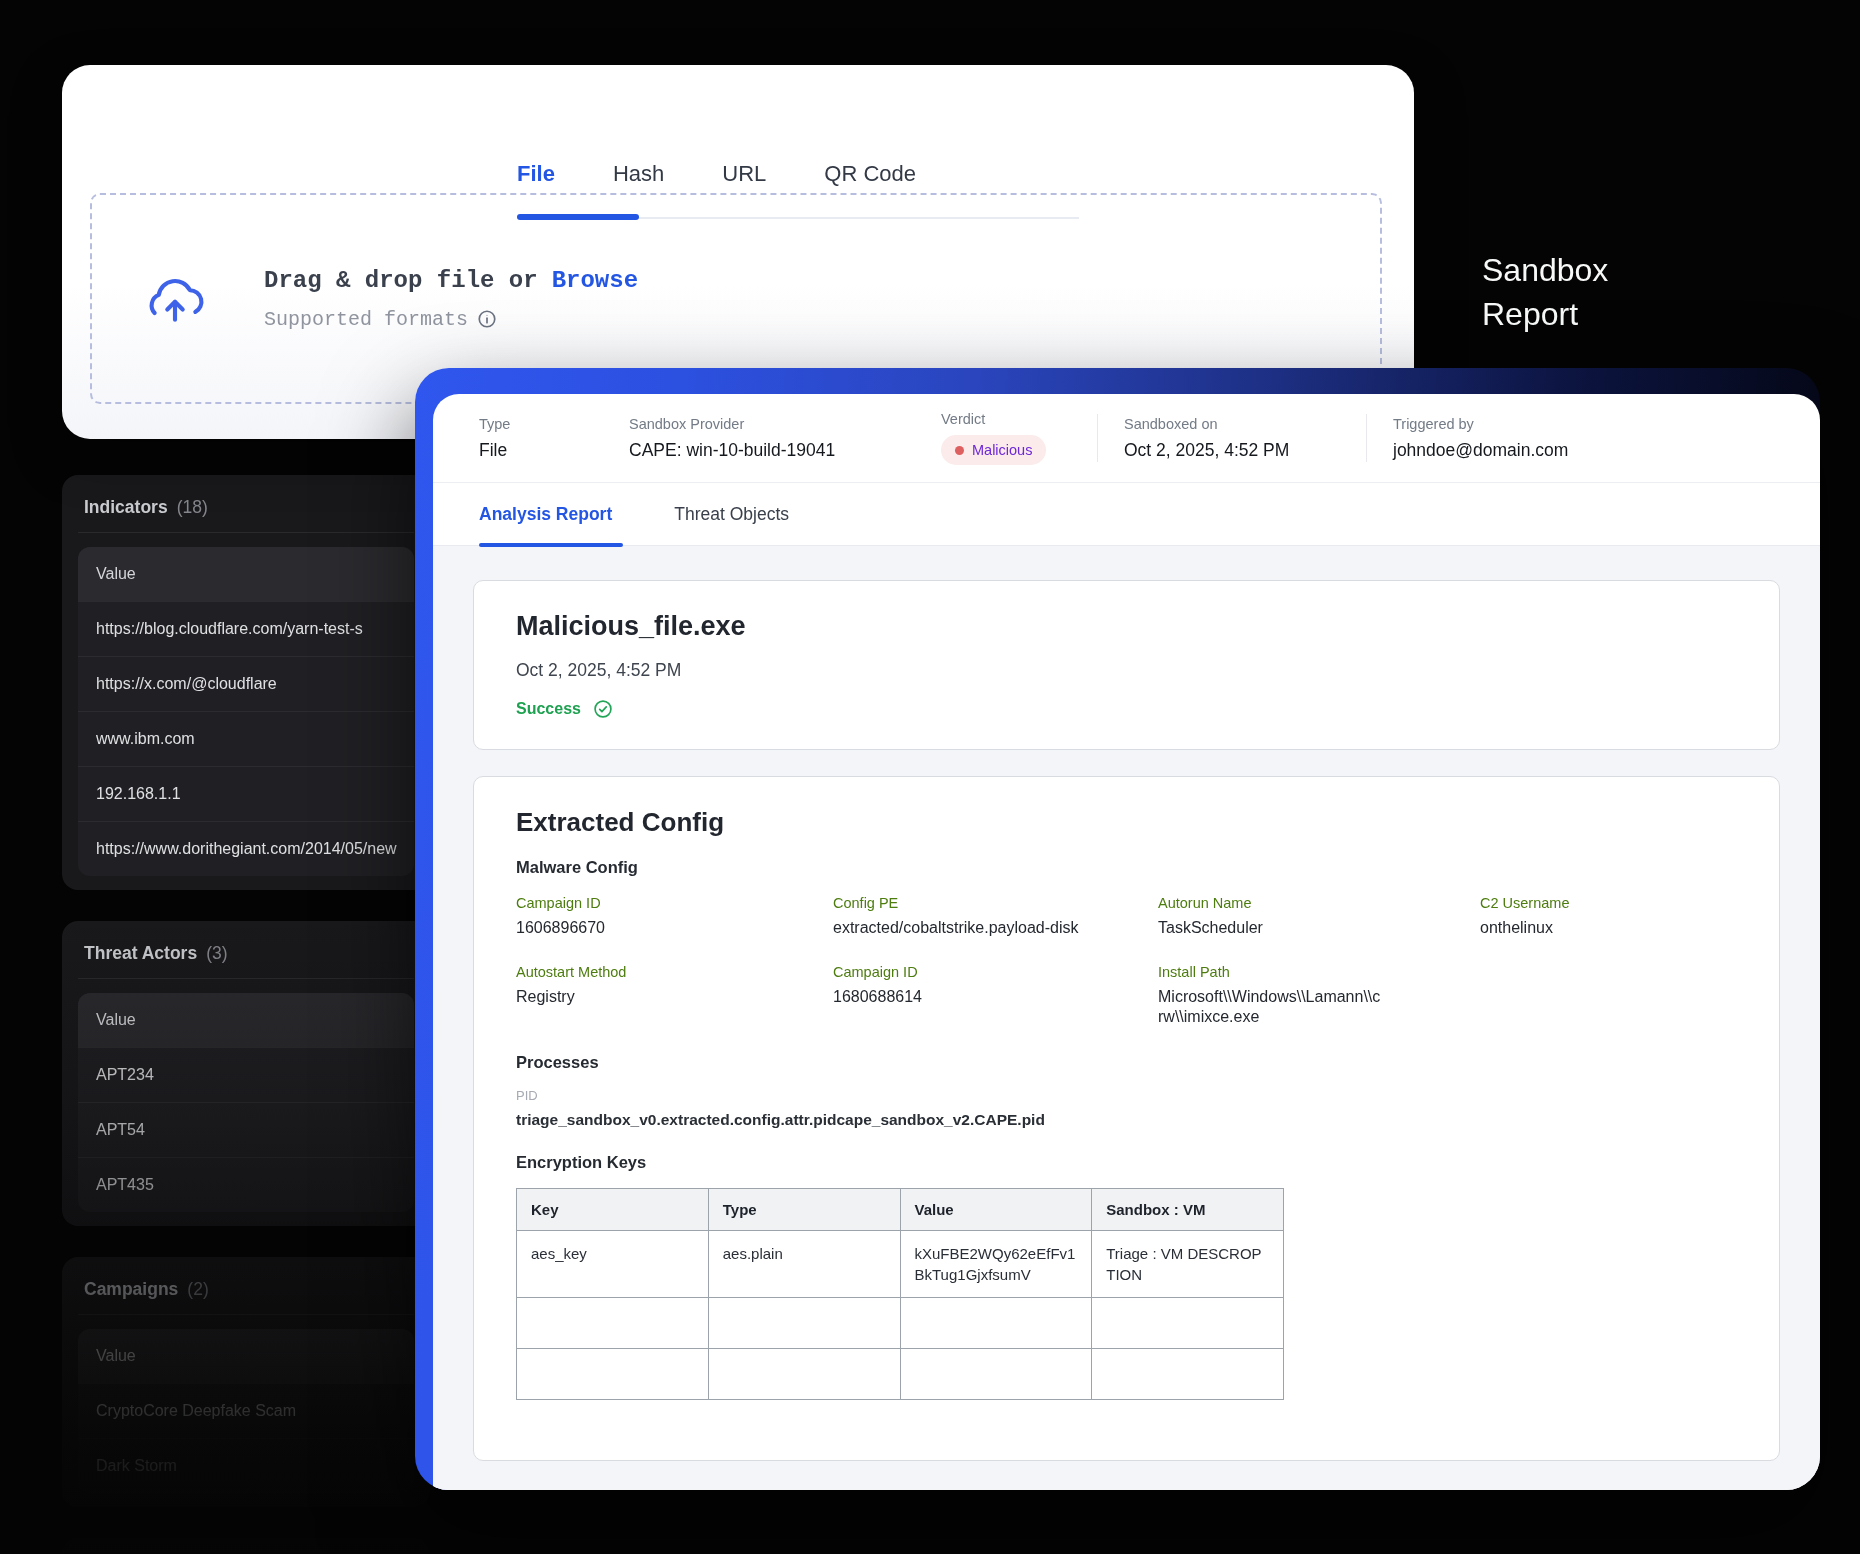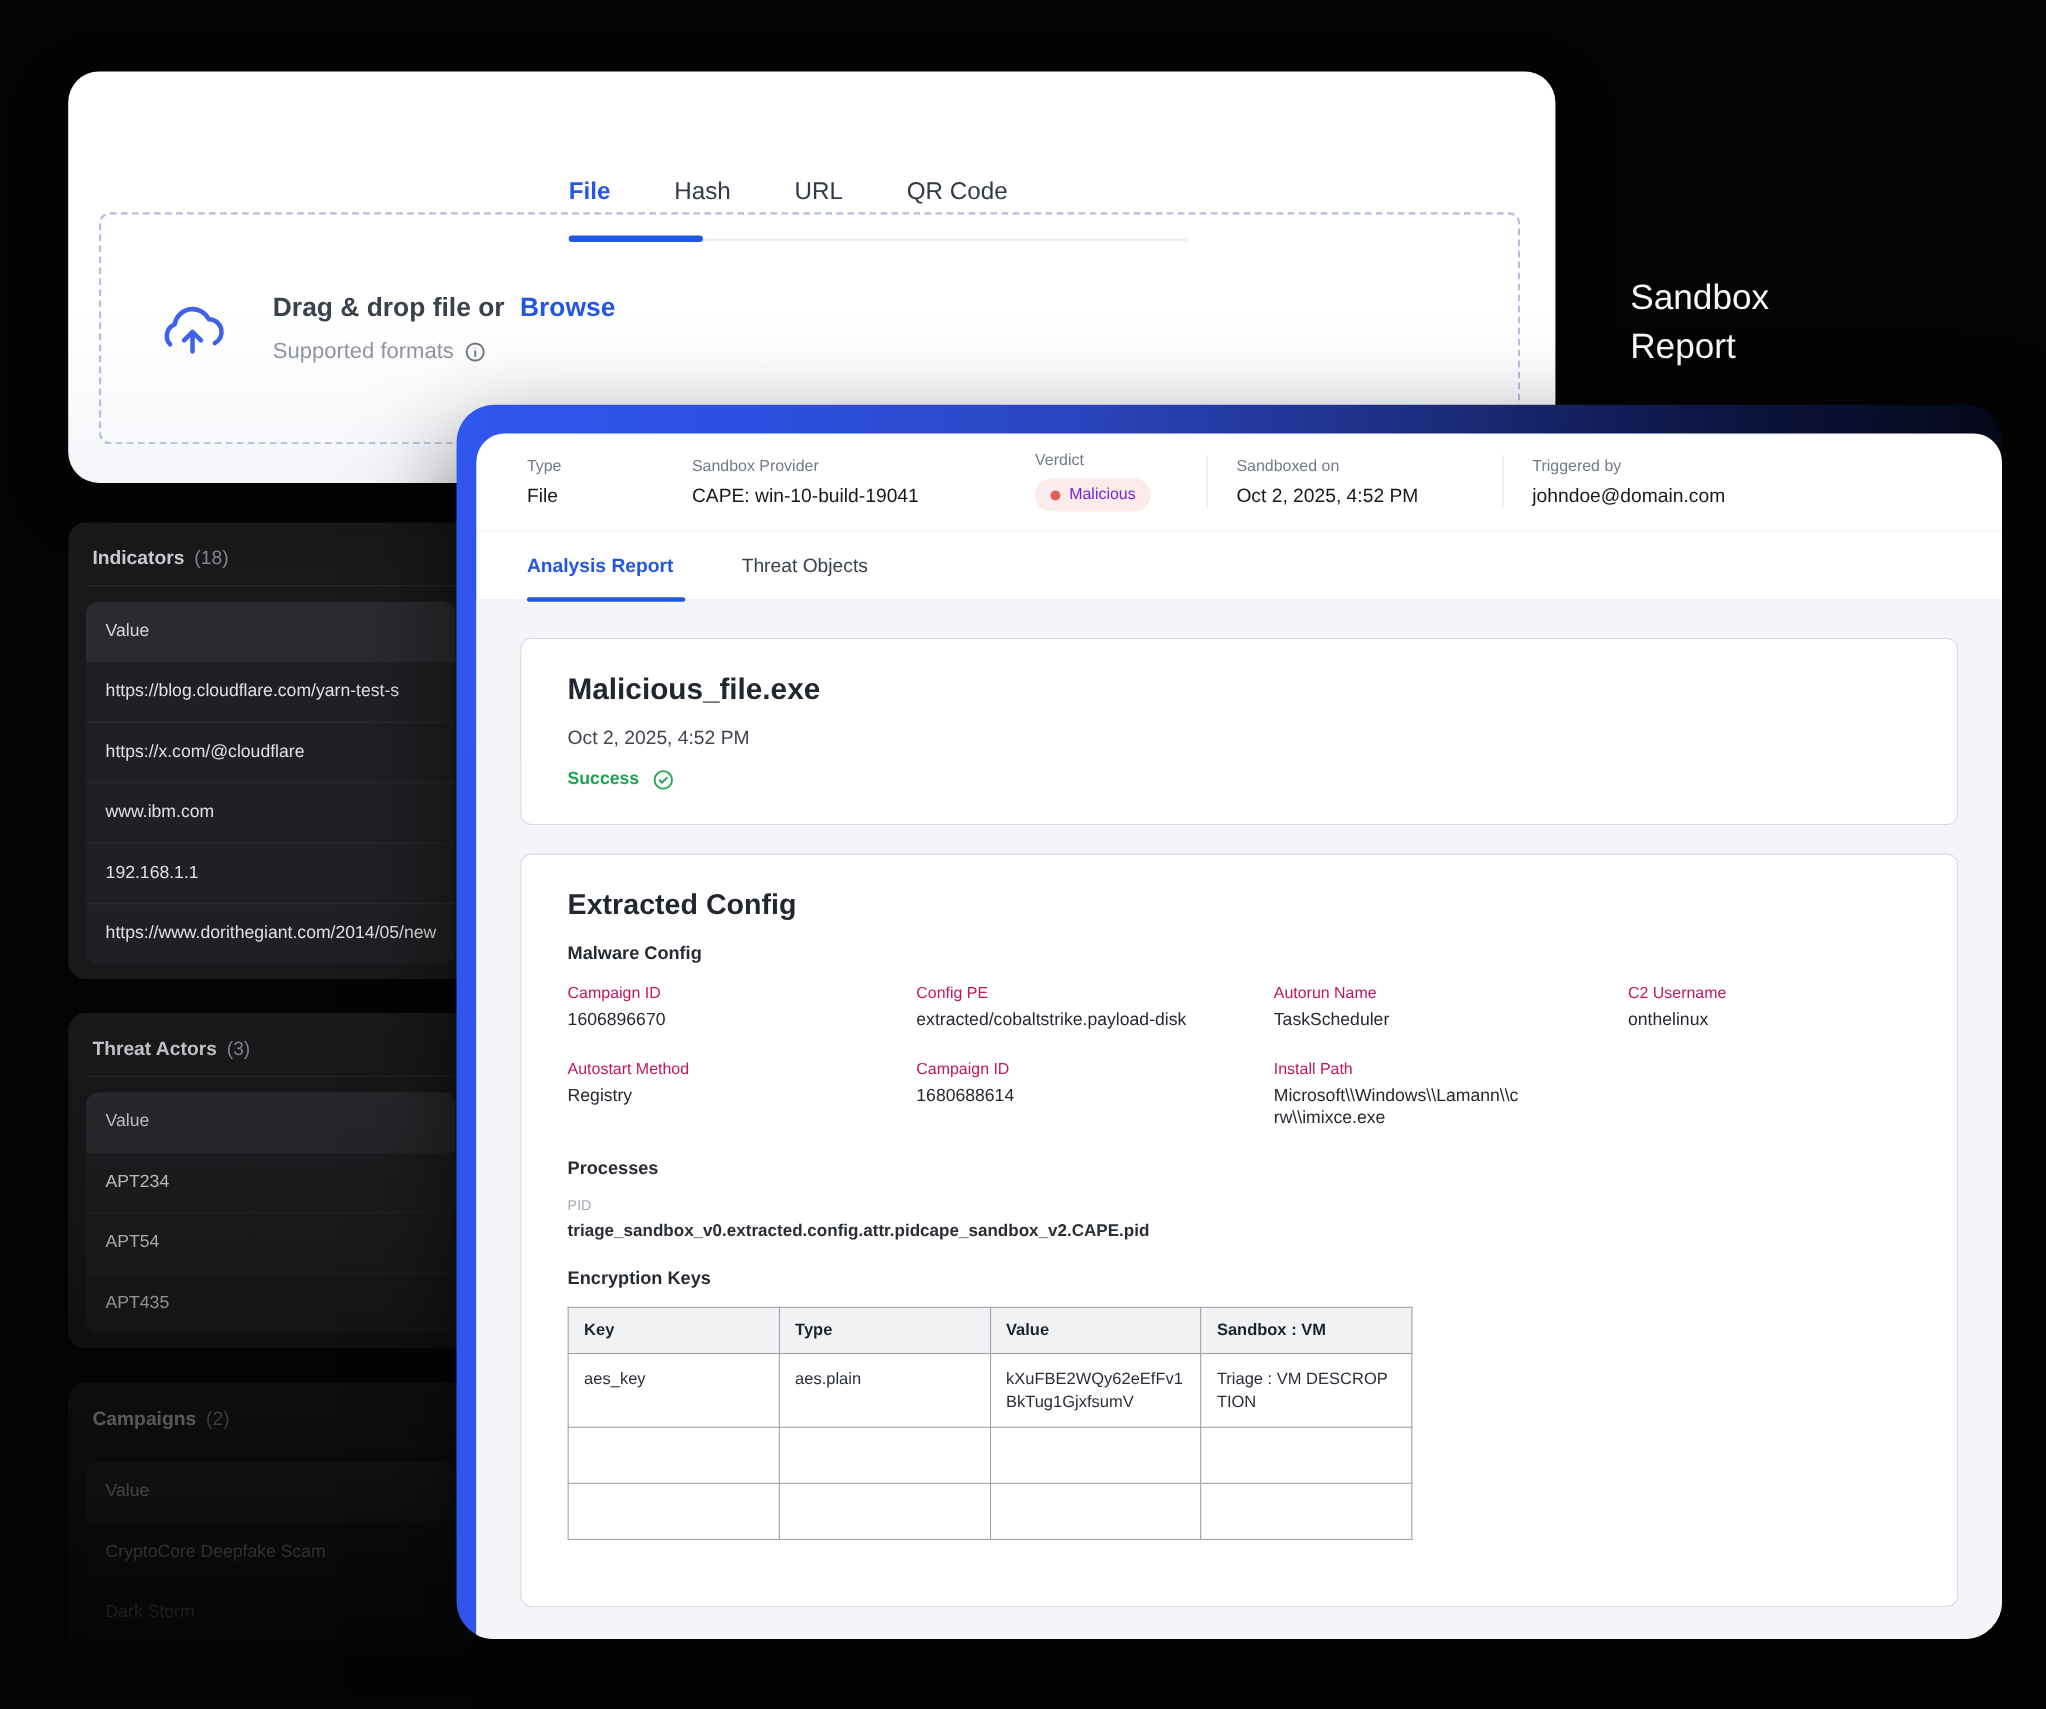--- a/index.html
+++ b/index.html
@@ -6,21 +6,21 @@
   body{font-family:"Liberation Sans","DejaVu Sans",sans-serif;-webkit-font-smoothing:antialiased;}
   .stage{position:relative;width:1860px;height:1554px;background:#040404;overflow:hidden;}
 
   
   .uploader-card{position:absolute;left:62px;top:65px;width:1352px;height:374px;background:linear-gradient(180deg,#ffffff 58%,#f4f5f9 100%);border-radius:28px;z-index:2;box-shadow:0 18px 50px rgba(0,0,0,.35);}
   .up-tabs{position:absolute;left:455px;top:96px;display:flex;gap:58px;align-items:baseline;}
   .up-tab{font-size:22px;color:#333a46;font-weight:500;cursor:pointer;}
   .up-tab.active{color:#2456e4;font-weight:700;}
   .up-line{position:absolute;left:455px;top:152px;width:562px;height:2px;background:#e9ebf2;}
   .up-line-active{position:absolute;left:455px;top:149px;width:122px;height:6px;border-radius:4px;background:#2456e4;}
-  .dropzone{position:absolute;left:28px;top:128px;width:1292px;height:211px;border:2px dashed #b6bdde;border-radius:10px;display:flex;align-items:center;padding-left:50px;box-sizing:border-box;gap:40px;}
+  .dropzone{position:absolute;left:28px;top:128px;width:1292px;height:211px;border:2px dashed #b6bdde;border-radius:10px;display:flex;align-items:center;padding-left:50px;box-sizing:border-box;gap:56px;font-family:Liberation Mono, monospace;}
   .drop-icon{width:66px;height:66px;flex:0 0 auto;}
   .drop-title{font-size:24px;font-weight:700;color:#3a414d;}
   .drop-browse{color:#2456e4;font-weight:700;margin-left:14px;cursor:pointer;}
   .drop-sub{margin-top:14px;font-size:20px;color:#8f949e;display:flex;align-items:center;gap:9px;}
   .info-icon{width:20px;height:20px;}
 
   
   .hero{position:absolute;left:1482px;top:248px;color:#f7f8f8;font-size:32px;font-weight:500;line-height:44px;z-index:1;}
 
   
@@ -63,21 +63,21 @@
   .f-label{font-size:15px;color:#9aa0a9;font-weight:500;}
   .f-value{font-size:16px;color:#2a2f36;}
 
   .config-card{margin-top:26px;padding-bottom:60px;}
   .c-title{font-size:26px;font-weight:700;color:#22262e;}
   .c-subhead{font-size:16.5px;font-weight:700;color:#262b32;}
   .mc-head{margin-top:20px;}
   .cfg-grid{display:grid;grid-template-columns:317px 325px 322px auto;column-gap:0;}
   .cfg-grid.r1{margin-top:18px;}
   .cfg-grid.r2{margin-top:26px;}
-  .cfg-label{font-size:14.5px;color:#be185d;margin-bottom:7px;}
+  .cfg-label{font-size:14.5px;color:#4d7c0f;margin-bottom:7px;}
   .cfg-value{font-size:16px;color:#24282f;line-height:20px;}
   .cfg-wrap{max-width:225px;word-break:break-all;}
   .proc-head{margin-top:26px;}
   .pid-label{margin-top:16px;font-size:13px;color:#a6abb3;}
   .pid-value{margin-top:8px;font-size:15.5px;color:#2a2f36;font-weight:bold;}
   .enc-head{margin-top:24px;}
   .enc-table{margin-top:16px;border-collapse:collapse;width:768px;table-layout:fixed;}
   .enc-table th,.enc-table td{border:1px solid #9da3ab;text-align:left;padding:12px 14px;vertical-align:top;}
   .enc-table th{background:#f1f2f4;font-size:15px;font-weight:700;color:#1e232b;}
   .enc-table td{font-size:15px;color:#2a2f37;word-break:break-all;line-height:21px;}

